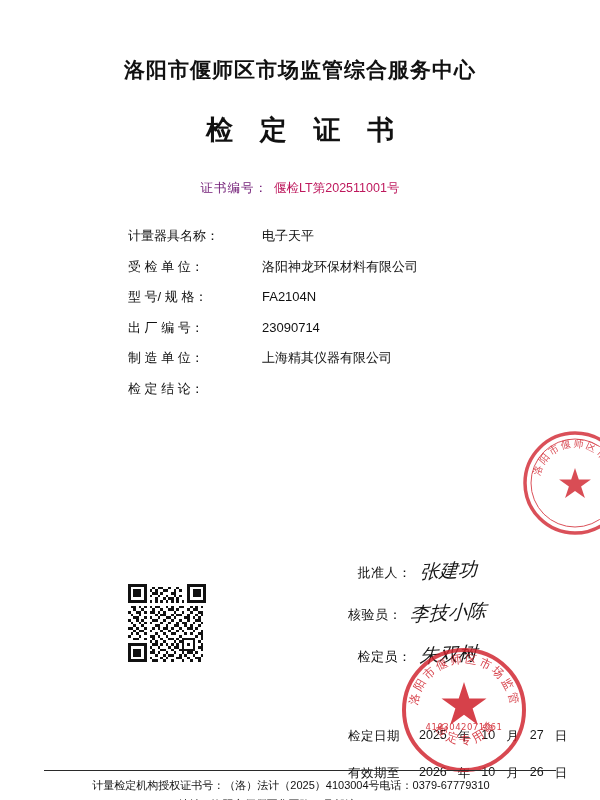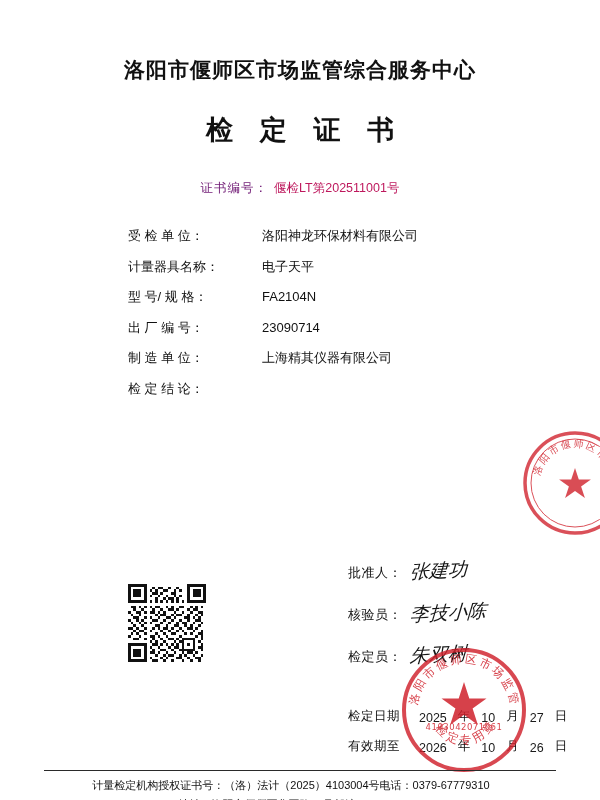--- a/index.html
+++ b/index.html
@@ -98,20 +98,21 @@
   .sig-block {
     position: absolute;
     left: 348px;
     top: 488px;
     font-size: 13px;
   }
   .sig-row {
     display: flex;
     align-items: flex-end;
     height: 42px;
+    justify-content: center;
   }
   .sig-label {
     width: 62px;
     flex: 0 0 62px;
     color: #111;
     letter-spacing: 0.5px;
     padding-bottom: 4px;
   }
   .sig-name {
     font-family: "DejaVu Serif", serif;
@@ -125,23 +126,24 @@
 
   
   .date-block {
     position: absolute;
     left: 348px;
     top: 652px;
     font-size: 12.5px;
   }
   .date-row {
     display: flex;
-    align-items: flex-end;
+    align-items: flex-start;
     margin-bottom: 13px;
     white-space: nowrap;
+    margin-top: 20px;
   }
   .date-label {
     width: 60px;
     flex: 0 0 60px;
     letter-spacing: 0.5px;
     color: #111;
   }
   .date-seg { color: #111; }
   .date-num { padding: 0 11px; }
 
@@ -198,26 +200,26 @@
   <div class="org-title">洛阳市偃师区市场监管综合服务中心</div>
   <div class="doc-title">检 定 证 书</div>
 
   <div class="cert-no-row">
     <span class="cert-no-label">证书编号：</span>
     <span class="cert-no-value">偃检LT第202511001号</span>
   </div>
 
   <div class="fields">
     <div class="field-row">
+      <div class="field-label">计量器具名称：</div>
+      <div class="field-value">电子天平</div>
+    </div>
+    <div class="field-row">
       <div class="field-label">受 检 单 位：</div>
       <div class="field-value">洛阳神龙环保材料有限公司</div>
-    </div>
-    <div class="field-row">
-      <div class="field-label">计量器具名称：</div>
-      <div class="field-value">电子天平</div>
     </div>
     <div class="field-row">
       <div class="field-label">型 号/ 规 格：</div>
       <div class="field-value">FA2104N</div>
     </div>
     <div class="field-row">
       <div class="field-label">出 厂 编 号：</div>
       <div class="field-value">23090714</div>
     </div>
     <div class="field-row">

